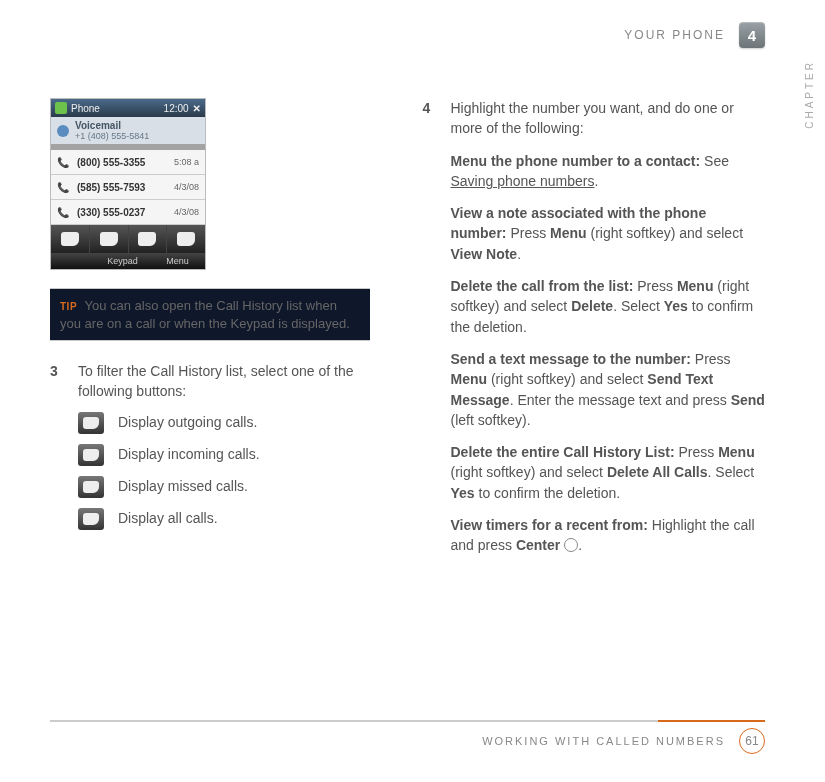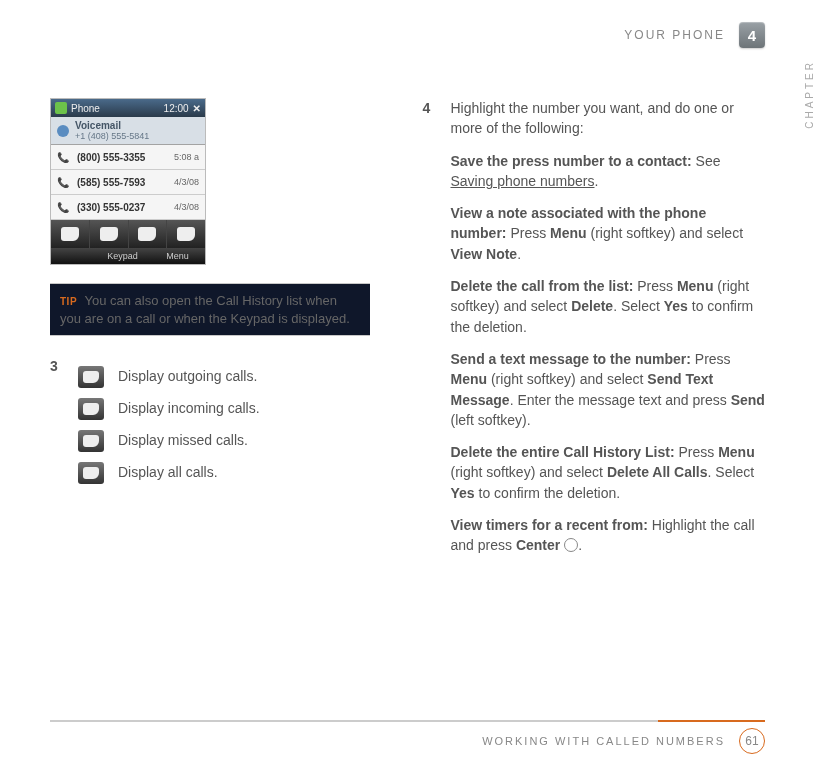--- a/index.html
+++ b/index.html
@@ -15,21 +15,21 @@
   
   .cols { display: flex; gap: 30px; margin-top: 70px; }
   .col { flex: 1 1 0; min-width: 0; }
 
   
   .phone-screenshot { width: 156px; background: #e8e8e8; border: 1px solid #bbb; font-size: 10px; color: #444; }
   .ps-bar { background: linear-gradient(#4a6a8a,#2a3a4a); color: #eee; display: flex; align-items: center; padding: 3px 4px; gap: 4px; }
   .ps-bar .winicon { width: 12px; height: 12px; background: #6cc24a; border-radius: 2px; }
   .ps-bar .spacer { flex: 1; }
   .ps-bar .close { font-weight: bold; }
-  .ps-vm { background: #d8dfe6; padding: 3px 6px; border-bottom: 1px solid #a3a3a3; display:flex; align-items:center; gap:6px; }
+  .ps-vm { background: #d8dfe6; padding: 3px 6px; border-bottom: 6px solid #a3a3a3; display:flex; align-items:center; gap:6px; }
   .ps-vm .cicon { width:12px; height:12px; background:#5a8cc0; border-radius:50%; }
   .ps-row { display: flex; align-items: center; padding: 5px 6px; border-bottom: 1px solid #ccc; background: #f5f5f5; }
   .ps-row .cicon { width: 14px; height: 14px; display: inline-flex; align-items: center; justify-content: center; margin-right: 6px; color: #3a6ea5; font-weight: bold; }
   .ps-row .num { flex: 1; font-weight: bold; color: #333; }
   .ps-row .date { color: #666; font-size: 9px; }
   .ps-filterbar { display: flex; background: linear-gradient(#555,#222); height: 28px; }
   .ps-filterbar > div { flex: 1; border-right: 1px solid #444; display:flex; align-items:center; justify-content:center; }
   .ps-filterbar > div:last-child { border-right:none; }
   .fb-icon { width: 18px; height: 14px; background: #eee; border-radius: 3px 3px 6px 3px; position: relative; }
   .ps-softkeys { display: flex; background: linear-gradient(#444,#111); color: #ccc; font-size: 9px; height: 16px; padding-left: 44px; }
@@ -130,20 +130,21 @@
       </div>
 
       <div class="tip-box">
         <span class="tip-label">TIP</span>
         <span>You can also open the Call History list when you are on a call or when the Keypad is displayed.</span>
       </div>
 
       <div class="step">
         <div class="step-num">3</div>
         <div class="step-body">
+          <div>To filter the Call History list, select one of the following buttons:</div>
 
           <div class="filter-row">
             <div class="filter-icon">
                 <span class="handset"></span>
               </div>
             <div class="filter-text">Display outgoing calls.</div>
           </div>
           <div class="filter-row">
             <div class="filter-icon">
                 <span class="handset"></span>
@@ -166,21 +167,21 @@
       </div>
     </div>
 
     <div class="col">
       <div class="step" style="margin-top:0;">
         <div class="step-num">4</div>
         <div class="step-body">
           <div>Highlight the number you want, and do one or more of the following:</div>
 
           <div class="rpara step-sub">
-            <b>Save the press number to a contact:</b>
+            <b>Menu the phone number to a contact:</b>
             <span>See </span><span class="underline">Saving phone numbers</span><span>.</span>
           </div>
 
           <div class="rpara step-sub">
             <b>View a note associated with the phone number:</b><span> Press </span><b>Menu</b><span> (right softkey) and select </span><b>View Note</b><span>.</span>
           </div>
 
           <div class="rpara step-sub">
             <b>Delete the call from the list:</b><span> Press </span><b>Menu</b><span> (right softkey) and select </span><b>Delete</b><span>. Select </span><b>Yes</b><span> to confirm the deletion.</span>
           </div>

